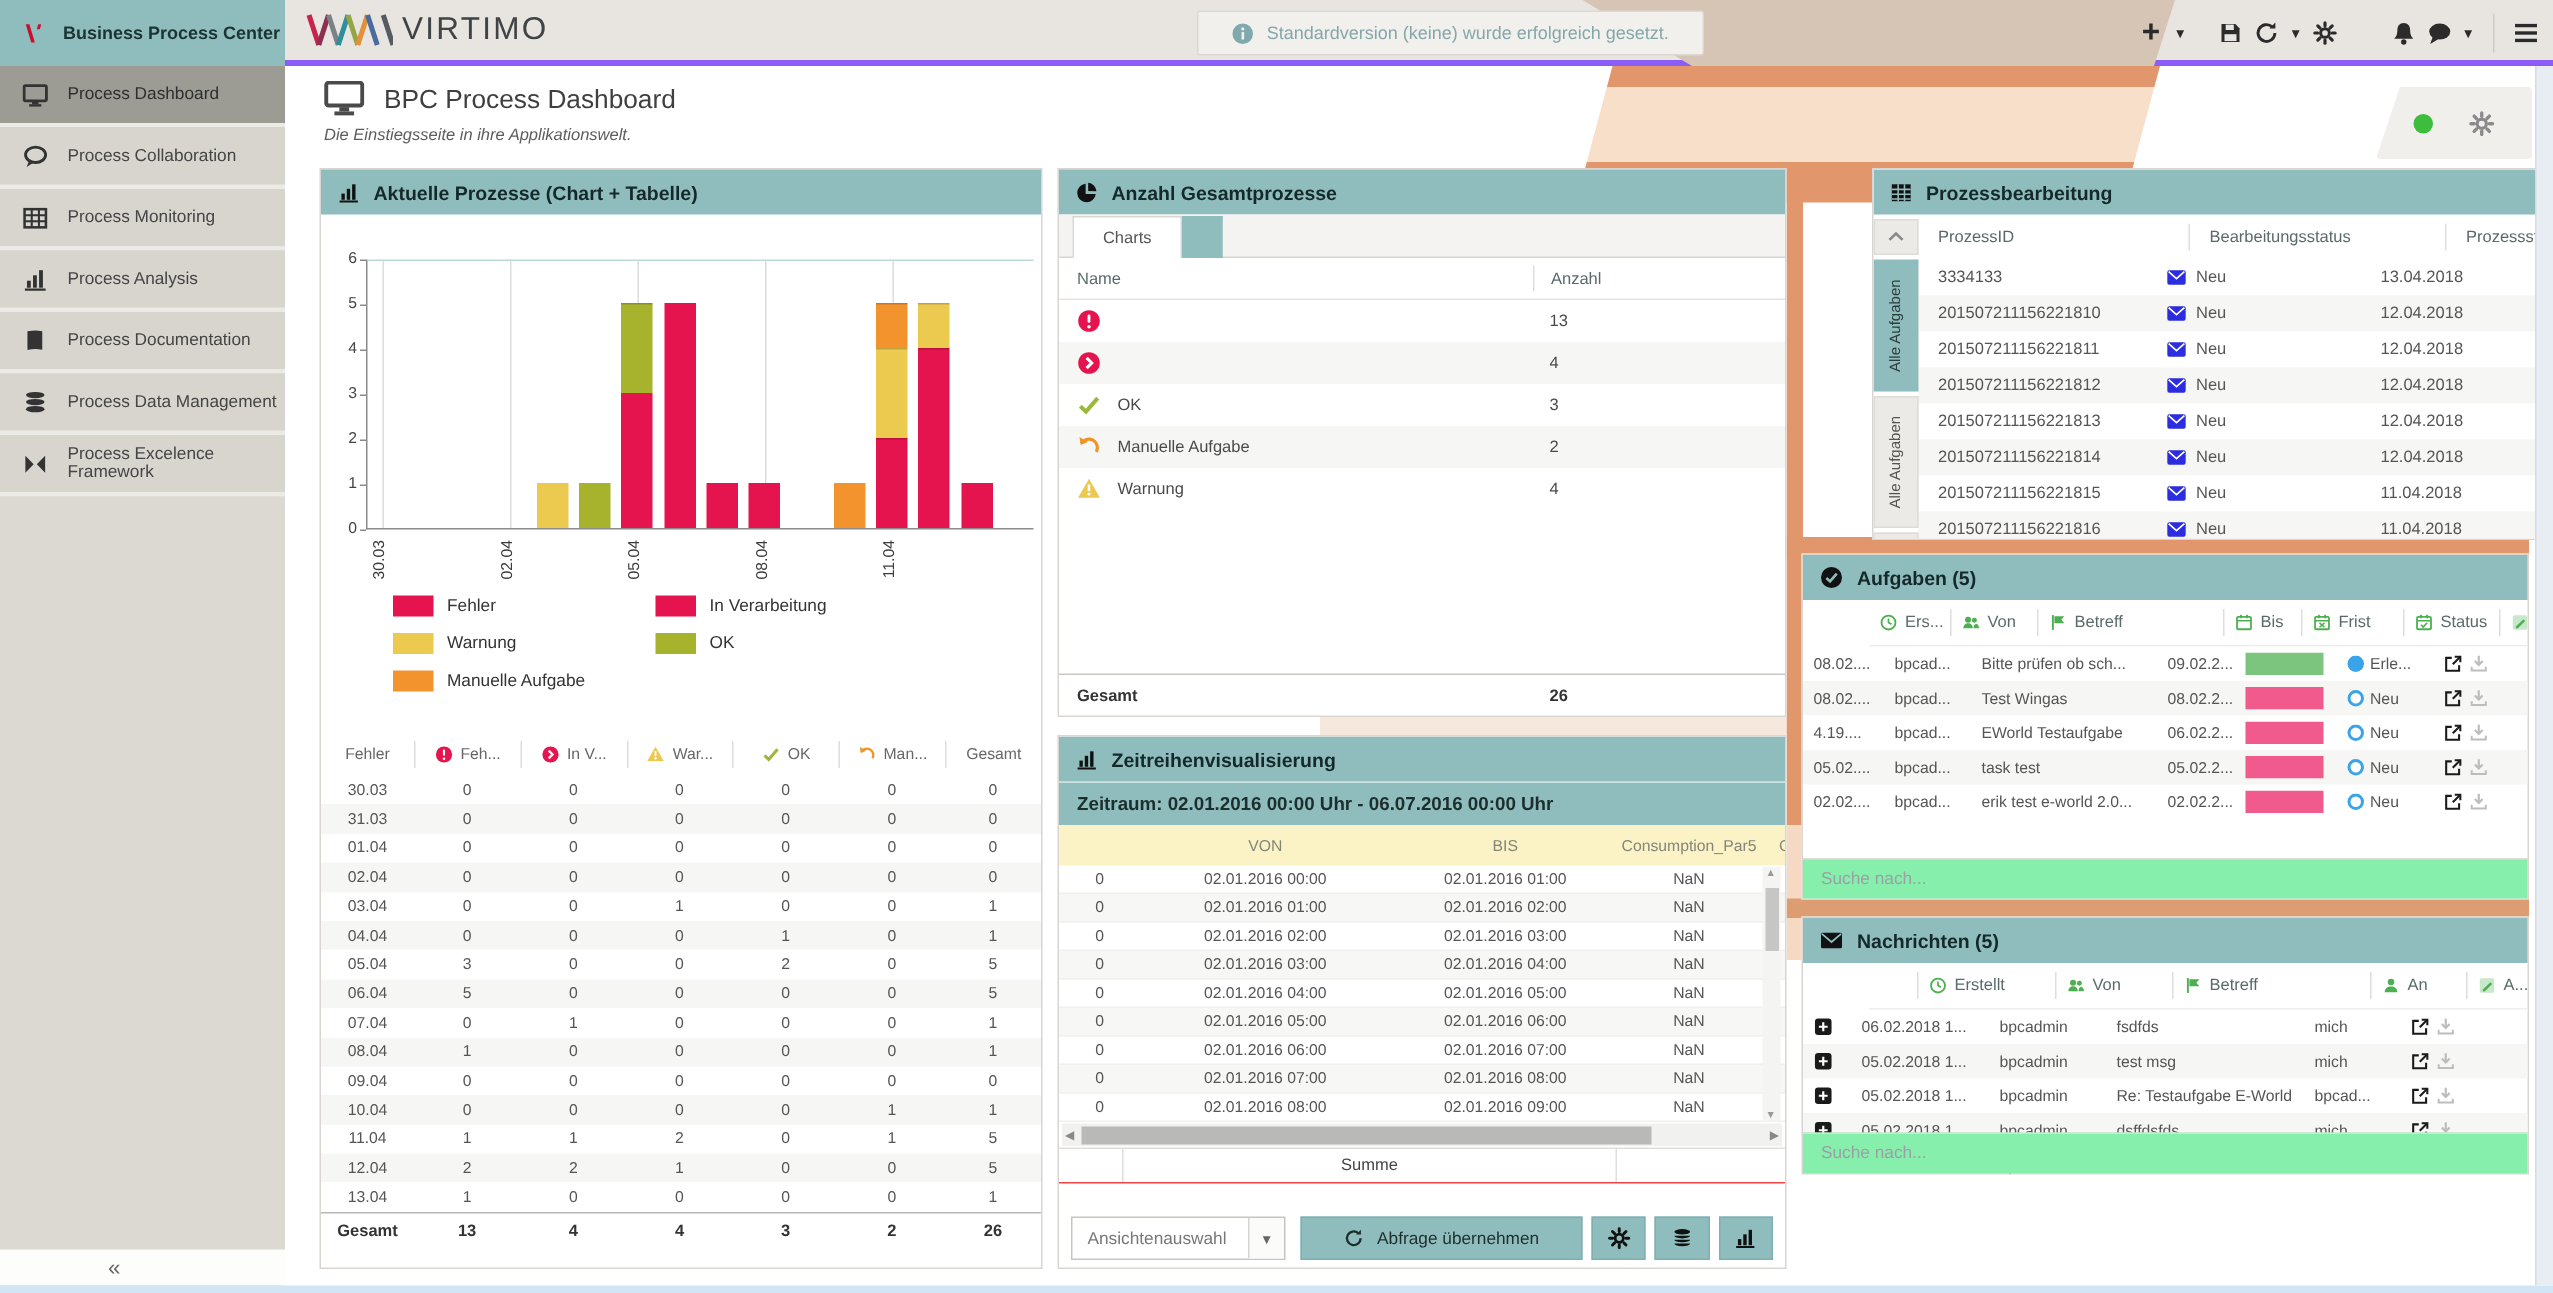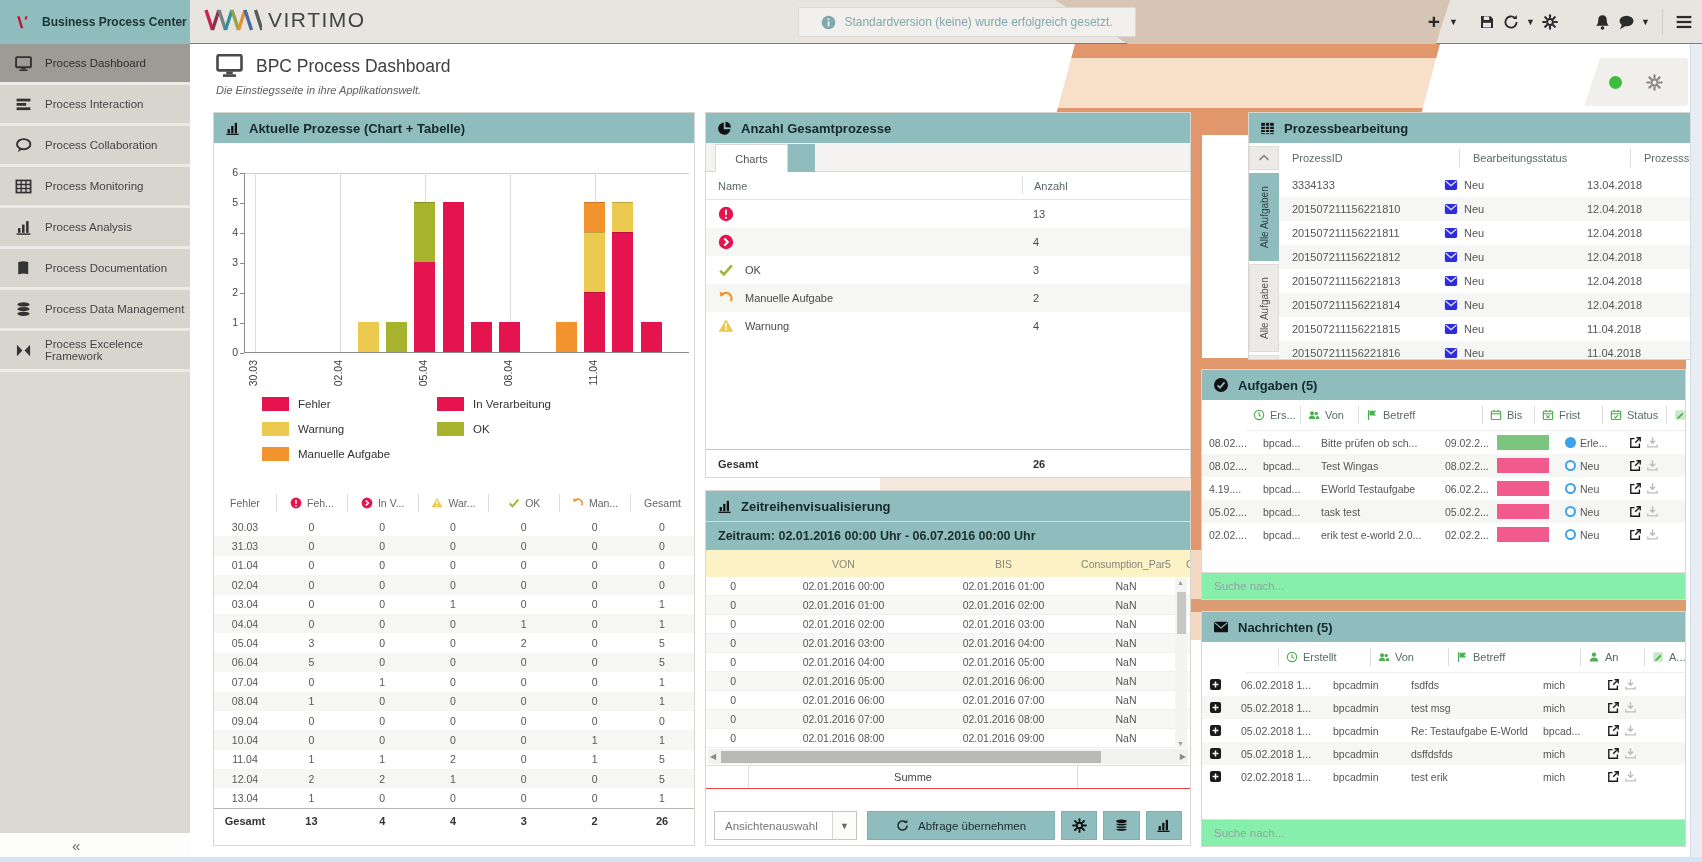--- a/index.html
+++ b/index.html
@@ -21,21 +21,21 @@
 .sb { position:absolute; left:0; top:0; width:190px; height:862px; background:#dcd9d3; z-index:5; }
 .sb-head { height:44px; background:#8fbcbc; display:flex; align-items:center; padding-left:14px; gap:11px; }
 .sb-head .ttl { font-size:12px; font-weight:700; color:#1c3434; }
 .sb-item { height:41px; background:#d8d5cf; border-bottom:3px solid #eceae6; display:flex; align-items:center; gap:13px; padding-left:15px; color:#454545; font-size:11.5px; cursor:pointer; }
 .sb-item.sel { background:#9c9c95; color:#2e2e2e; }
 .sb-item .ic { color:#333; }
 .sb-foot { position:absolute; left:0; bottom:5px; width:100%; height:24px; background:#fdfdfc; color:#666; font-size:15px; display:flex; align-items:center; }
 .sb-foot span { margin-left:72px; }
 
 
-.tb { position:absolute; left:190px; top:0; right:0; height:44px; background:#e8e5e1; border-bottom:1px solid #8b5cf6; z-index:4; }
+.tb { position:absolute; left:190px; top:0; right:0; height:44px; background:#e8e5e1; border-bottom:4px solid #8b5cf6; z-index:4; }
 .tb-tan { position:absolute; left:865px; top:0; width:395px; height:44px; background:#d6c4b5; clip-path:polygon(0 0, 100% 0, calc(100% - 14px) 100%, 73px 100%); }
 .brand { position:absolute; left:14px; top:7px; display:flex; align-items:center; gap:6px; }
 .brand .btxt { font-size:21px; color:#3f4447; letter-spacing:1.5px; }
 .notif { position:absolute; left:608px; top:7px; width:338px; height:30px; background:#f1f0ed; border:1px solid #dcd9d4; border-radius:2px; display:flex; align-items:center; justify-content:center; gap:8px; font-size:12px; color:#85a7aa; }
 .tb-icons { position:absolute; right:6px; top:0; height:44px; display:flex; align-items:center; color:#2b2b2b; }
 .tb-icons .tbtn { display:flex; align-items:center; justify-content:center; width:24px; height:30px; cursor:pointer; }
 .tb-icons .car { width:15px; font-size:9px; color:#2b2b2b; text-align:center; cursor:pointer; }
 .tb-icons .sp { width:14px; }
 .tb-icons .dv { width:1px; height:26px; background:#cfccc7; margin:0 9px; }
 .plus-g { font-size:21px; font-weight:600; line-height:1; margin-top:-2px; }
@@ -50,21 +50,21 @@
 
 
 .panel { position:absolute; background:#fff; border:1px solid #d9d6d1; z-index:3; }
 .phead { height:30px; background:#8fbcbc; display:flex; align-items:center; padding:0 11px; gap:9px; font-size:13px; font-weight:600; color:#15292b; }
 .phead .ic { color:#111; }
 .p-akt  { left:213px; top:112px; width:482px; height:734px; }
 .p-anz  { left:705px; top:112px; width:486px; height:366px; }
 .p-zeit { left:705px; top:490px; width:486px; height:356px; overflow:hidden; }
 .p-proz { left:1248px; top:112px; width:485px; height:248px; overflow:hidden; }
 .p-auf  { left:1201px; top:369px; width:485px; height:231px; }
-.p-nach { left:1201px; top:611px; width:485px; height:236px; }
+.p-nach { left:1201px; top:611px; width:485px; height:172px; }
 
 
 .chart { position:absolute; left:0; top:30px; width:480px; height:330px; }
 .plot { position:absolute; left:30px; top:30px; width:445px; height:180px; border-left:1px solid #8a8a8a; border-bottom:1px solid #8a8a8a; }
 .topline { position:absolute; left:0; right:0; top:0; height:1px; background:#b9d8d8; }
 .gline { position:absolute; top:0; bottom:0; width:1px; background:#dcdcdc; }
 .ylab { position:absolute; width:24px; text-align:right; font-size:10.5px; color:#444; }
 .ytick { position:absolute; width:4px; height:1px; background:#8a8a8a; }
 .bar-seg { position:absolute; width:21px; }
 .xlab { position:absolute; writing-mode:vertical-rl; transform:rotate(180deg); font-size:10.5px; color:#3c3c3c; }
@@ -197,30 +197,20 @@
               <rect x="1" y="2" width="14" height="9.5" rx="1" fill="none" stroke="currentColor" stroke-width="1.8"></rect>
               <rect x="6" y="12" width="4" height="1.6" fill="currentColor"></rect>
               <rect x="4.2" y="13.6" width="7.6" height="1.5" fill="currentColor"></rect>
             </svg>
           </span>
           <span>Process Dashboard</span>
         </div>
         <div class="sb-item">
           <span class="ic">
             <svg width="17" height="17" viewBox="0 0 16 16">
-              <rect x="1.5" y="2.5" width="13" height="2.6" fill="currentColor"></rect>
-              <rect x="1.5" y="6.6" width="9" height="2.6" fill="currentColor"></rect>
-              <rect x="1.5" y="10.7" width="13" height="2.6" fill="currentColor"></rect>
-            </svg>
-          </span>
-          <span>Process Interaction</span>
-        </div>
-        <div class="sb-item">
-          <span class="ic">
-            <svg width="17" height="17" viewBox="0 0 16 16">
               <ellipse cx="8.2" cy="6.8" rx="6.3" ry="4.8" fill="none" stroke="currentColor" stroke-width="1.8"></ellipse>
               <path d="M4.2 10.4 L2.6 14.4 L7 11.6 Z" fill="currentColor"></path>
             </svg>
           </span>
           <span>Process Collaboration</span>
         </div>
         <div class="sb-item">
           <span class="ic">
             <svg width="17" height="17" viewBox="0 0 16 16">
               <rect x="1.3" y="2.3" width="13.4" height="11.4" fill="none" stroke="currentColor" stroke-width="1.6"></rect>

